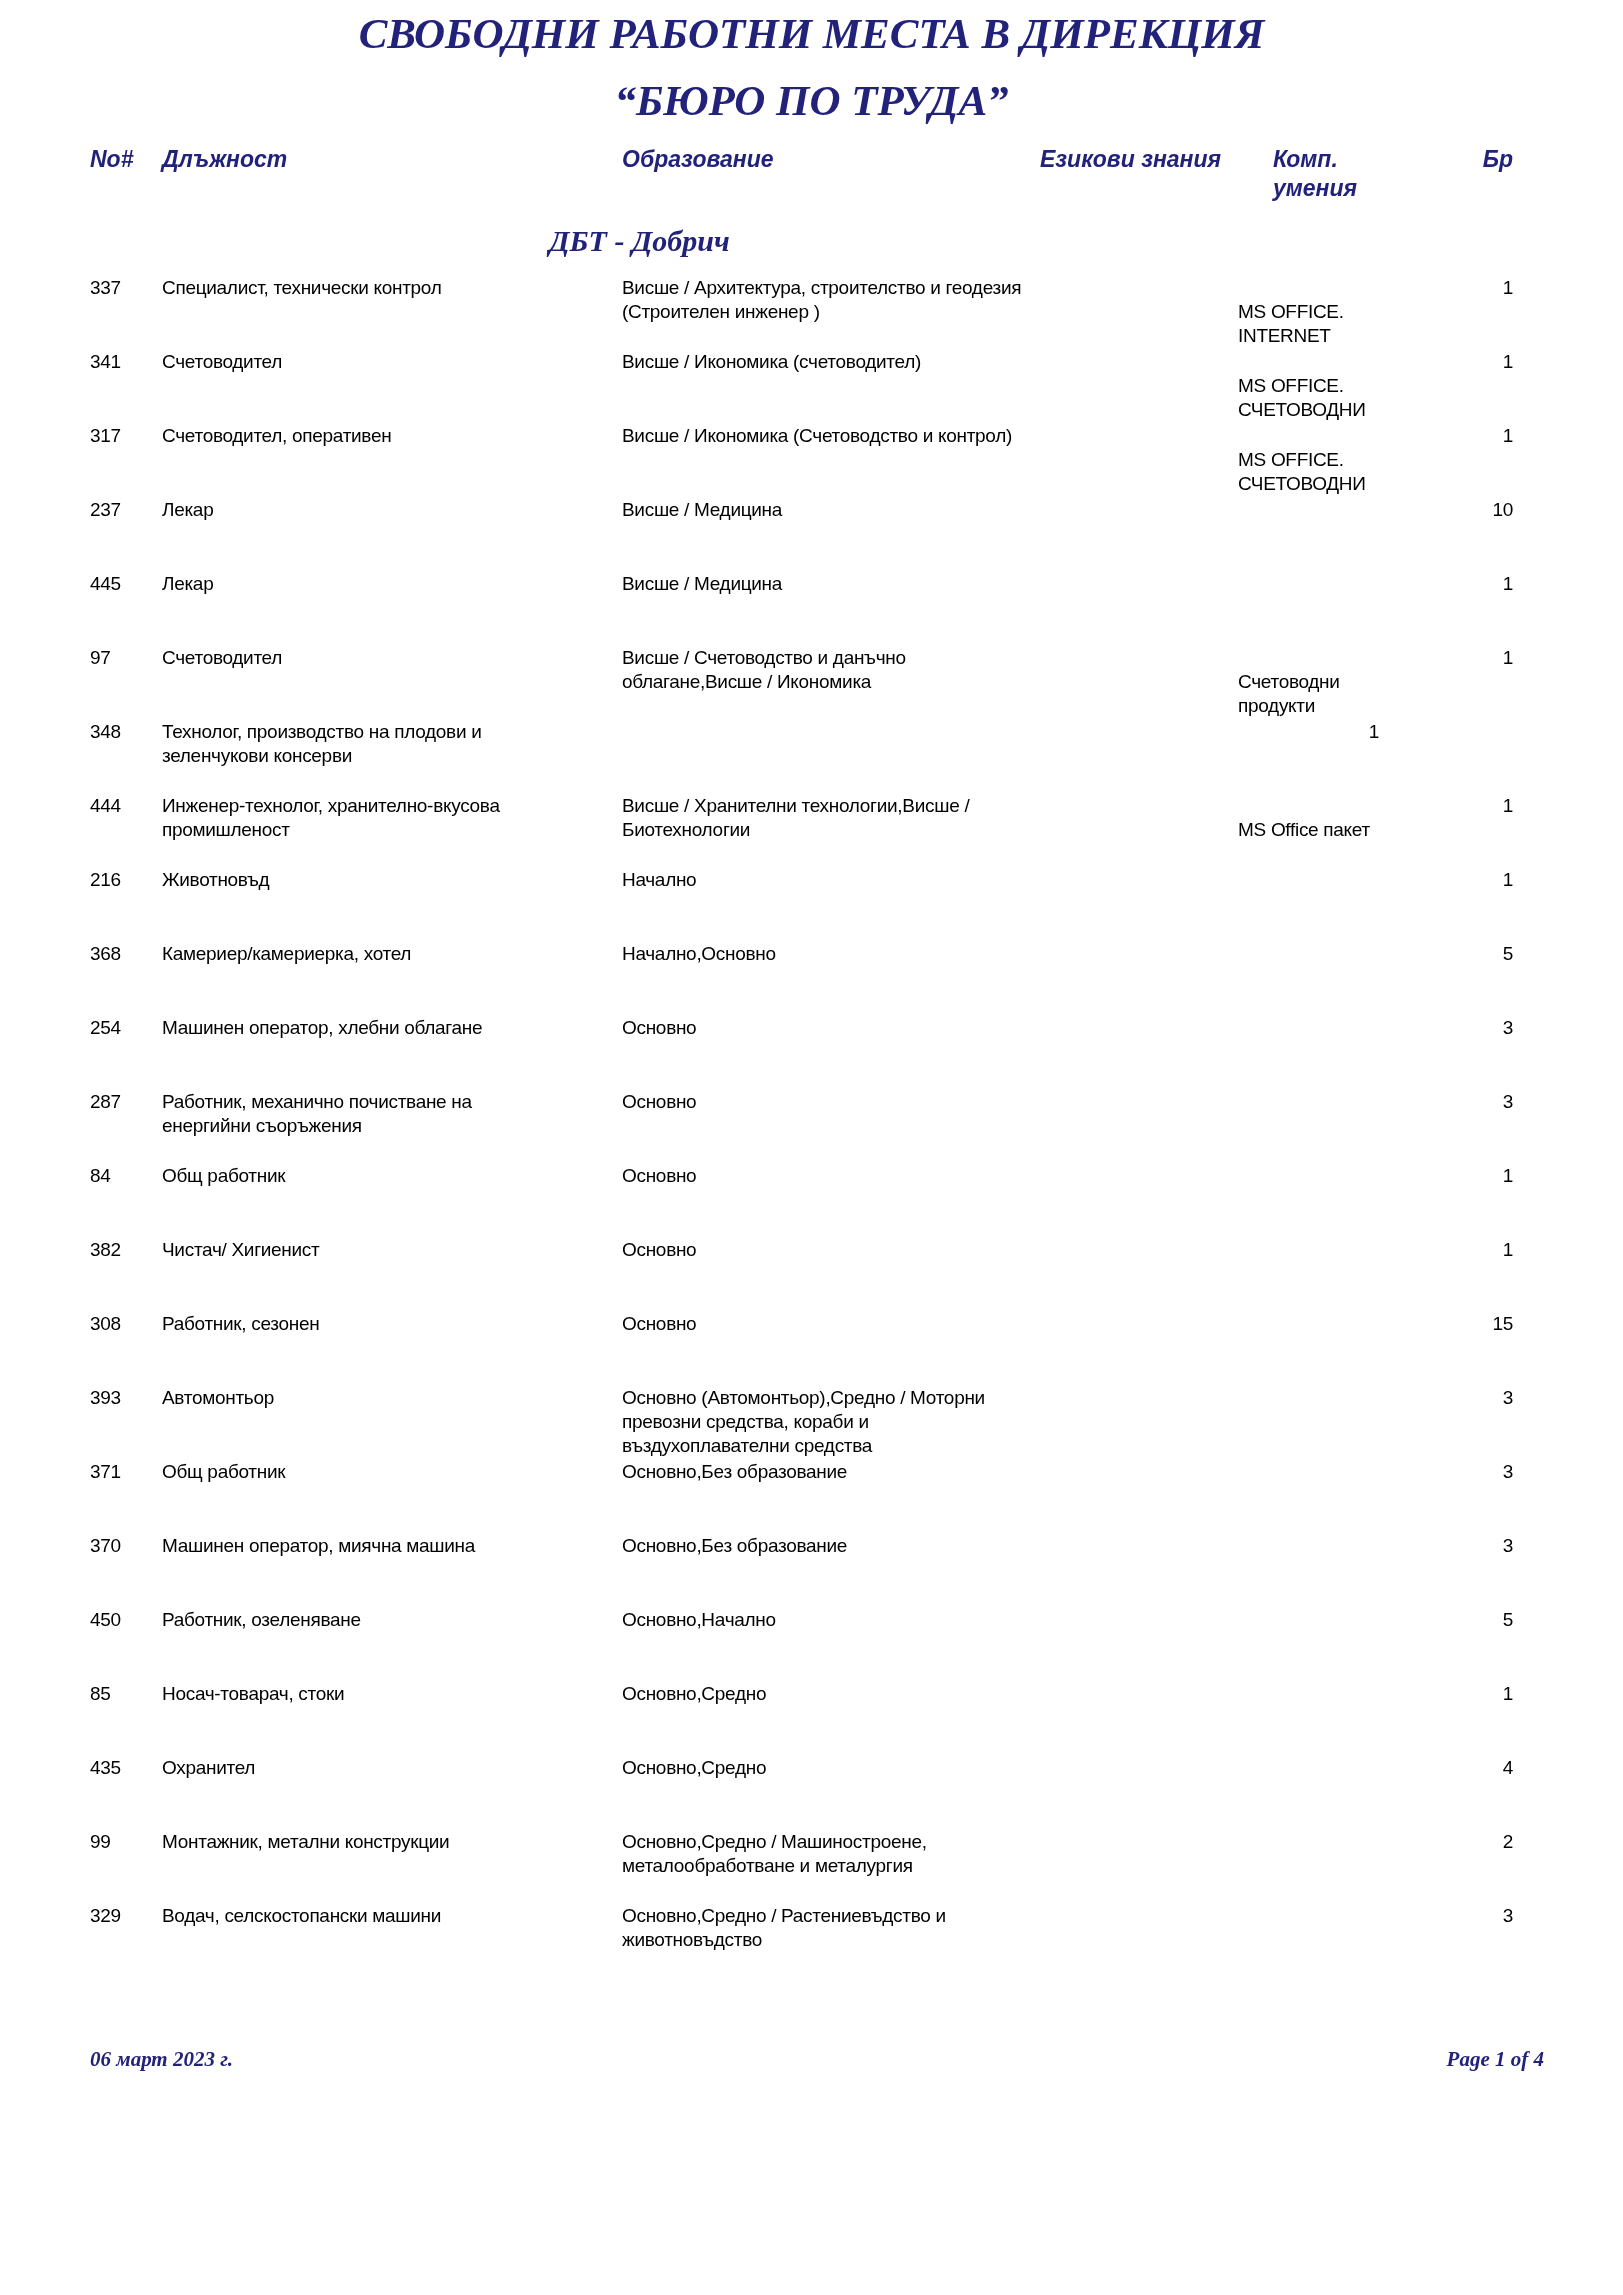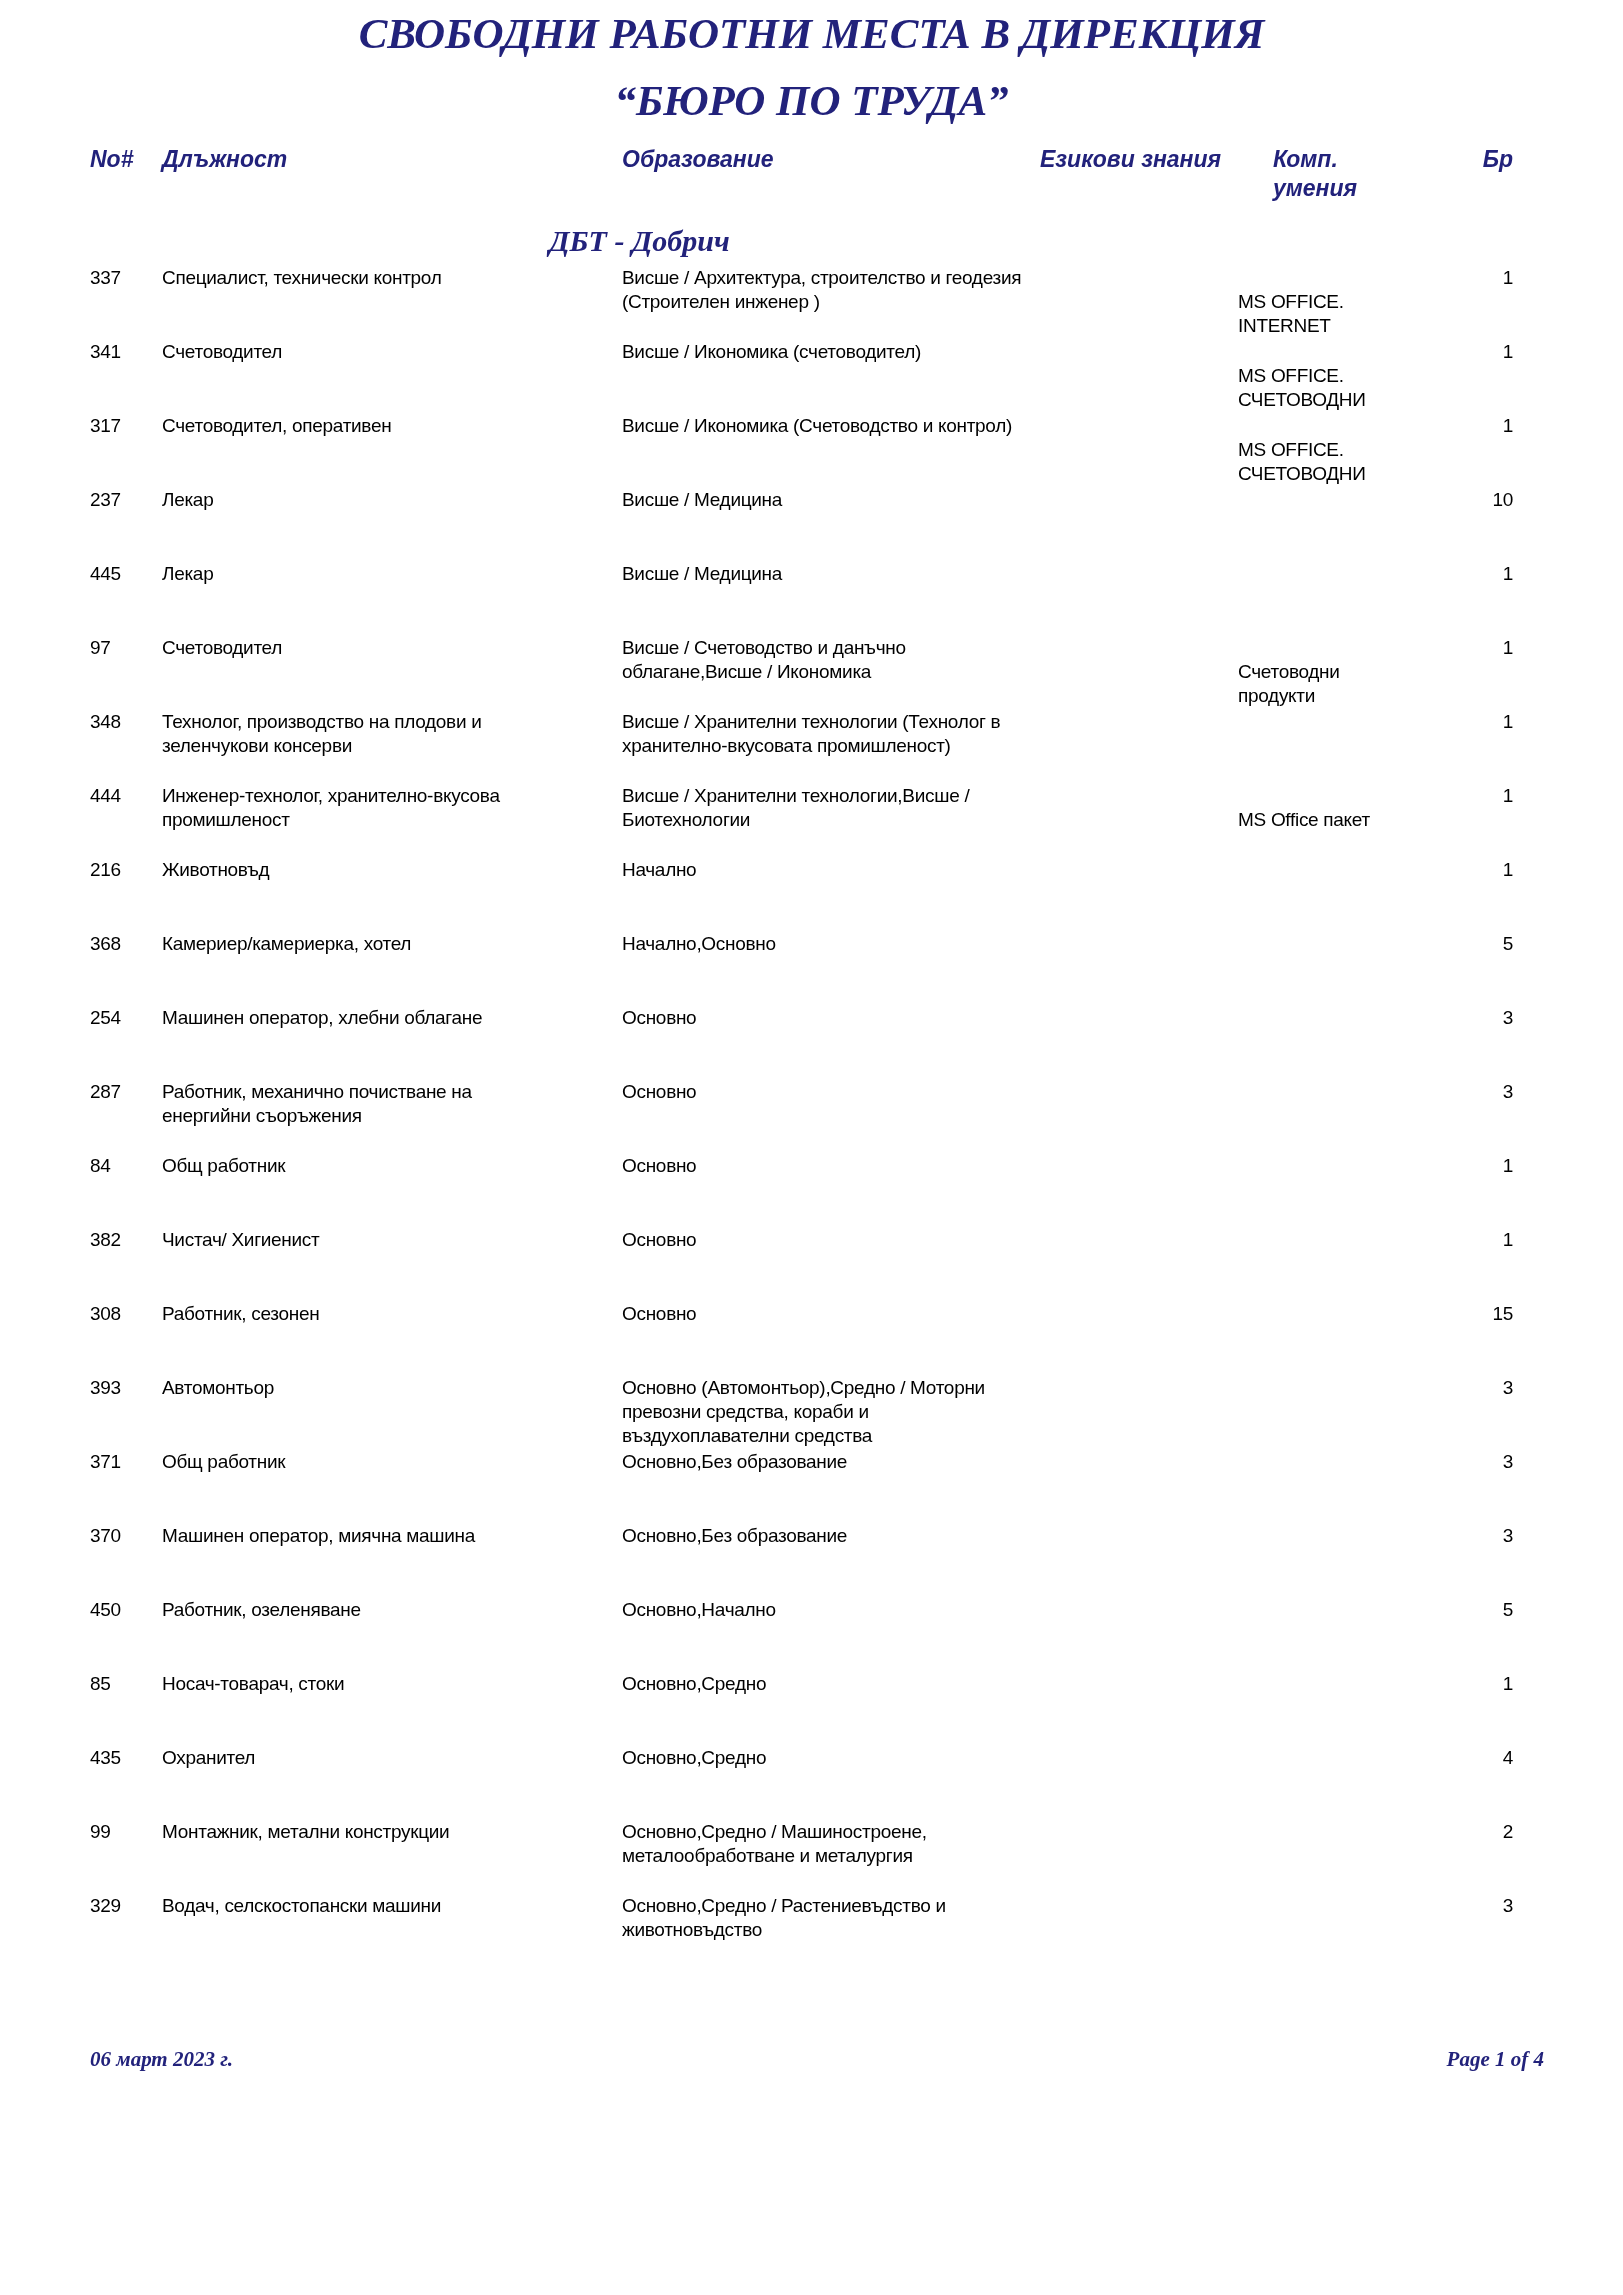--- a/index.html
+++ b/index.html
@@ -37,21 +37,21 @@
   .h-count { text-align: right; }
   .section-row {
     margin: 23.6px 0 0 549px;
     font-family: "Liberation Serif", serif;
     font-style: italic;
     font-weight: bold;
     font-size: 30px;
     line-height: 30px;
     color: var(--navy);
   }
-  .rows { margin-top: 10px; }
+  .rows { margin-top: 20px; }
   .row {
     display: grid;
     grid-template-columns: 72px 460px 418px 198px 141px 134px;
     width: 1422px;
     margin-left: 90px;
     min-height: 74px;
     font-size: 19px;
     line-height: 24px;
     letter-spacing: -0.3px;
   }
@@ -144,21 +144,20 @@
     <div class="cell c-position">Счетоводител</div>
     <div class="cell c-education">Висше / Счетоводство и данъчно облагане,Висше / Икономика</div>
     <div class="cell c-language"></div>
     <div class="cell c-computer offset">Счетоводни продукти</div>
     <div class="cell c-count">1</div>
   </div>
 
   <div class="row">
     <div class="cell c-num">348</div>
     <div class="cell c-position">Технолог, производство на плодови и зеленчукови консерви</div>
-    <div class="cell c-education">Висше / Хранителни технологии (Технолог в хранително-вкусовата промишленост)</div>
     <div class="cell c-language"></div>
     <div class="cell c-computer"></div>
     <div class="cell c-count">1</div>
   </div>
 
   <div class="row">
     <div class="cell c-num">444</div>
     <div class="cell c-position">Инженер-технолог, хранително-вкусова промишленост</div>
     <div class="cell c-education">Висше / Хранителни технологии,Висше / Биотехнологии</div>
     <div class="cell c-language"></div>

